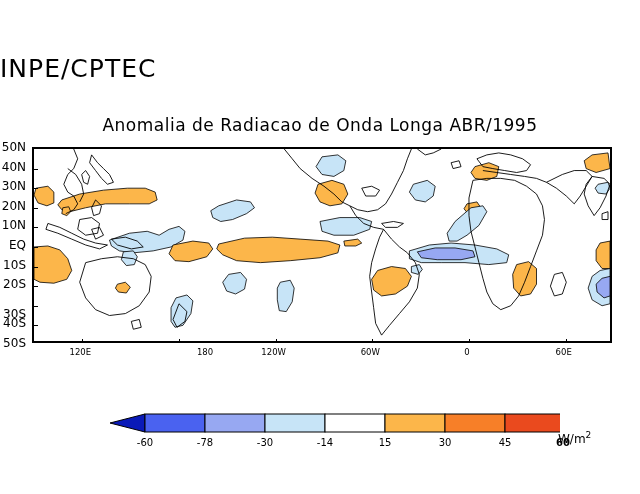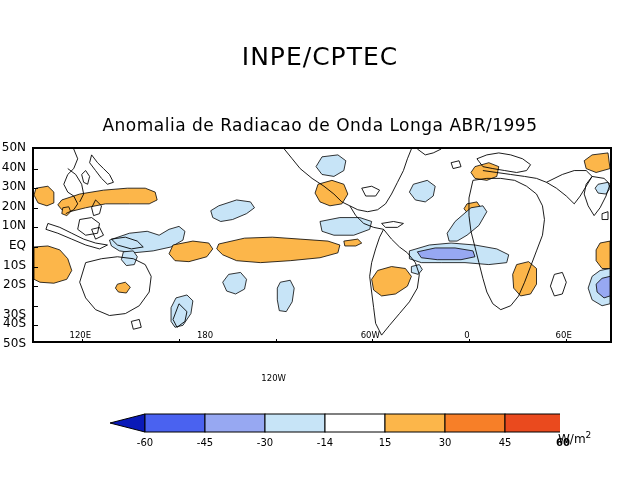--- a/index.html
+++ b/index.html
@@ -1,25 +1,25 @@
 <!DOCTYPE html>
 <html><head>
 <meta charset="utf-8">
 <style>
   html,body{margin:0;padding:0;background:#ffffff;}
   body{width:640px;height:494px;position:relative;overflow:hidden;
        font-family:"DejaVu Sans","Liberation Sans",sans-serif;color:#000;}
   .abs{position:absolute;}
-  #header-title{left:0;right:0;top:42px;text-align:center;font-size:25px;letter-spacing:1px;}
+  #header-title{left:0;right:0;top:54px;font-size:25px;letter-spacing:1px;}
   #map-subtitle{left:0;right:0;top:115px;text-align:center;font-size:17px;letter-spacing:.5px;}
   #plot-area{left:32px;top:147px;width:580px;height:196px;border:2px solid #000;box-sizing:border-box;background:#fff;}
   #plot-svg{display:block;width:100%;height:100%;}
   .ylabels{left:0;top:147px;width:30px;height:196px;}
   .ylabel{position:absolute;right:4px;font-size:12px;white-space:nowrap;transform:translateY(-50%);}
-  .xlabels{left:32px;top:330px;width:580px;height:16px;text-align:right;}
+  .xlabels{left:32px;top:347px;width:580px;height:16px;text-align:right;}
   .xlabel{position:absolute;top:0;font-size:8.5px;white-space:nowrap;transform:translateX(-50%);}
   .ytickmark{position:absolute;left:0;width:4px;height:1px;background:#000;}
   .xtickmark{position:absolute;top:0;width:1px;height:4px;background:#000;}
   #colorbar-wrap{left:100px;top:410px;width:460px;height:46px;}
   #colorbar-svg{display:block;}
   .cblabel{position:absolute;top:27px;font-size:10px;transform:translateX(-50%);white-space:nowrap;}
   #units{left:558px;top:430px;font-size:12px;}
   #units sup{font-size:9px;}
 </style>
 </head>
@@ -123,40 +123,40 @@
     <div class="xtickmark" style="left: 145px; top: 190px; position: absolute;"></div>
     <div class="xtickmark" style="left: 241.667px; top: 190px; position: absolute;"></div>
     <div class="xtickmark" style="left: 338.333px; top: 190px; position: absolute;"></div>
     <div class="xtickmark" style="left: 435px; top: 190px; position: absolute;"></div>
     <div class="xtickmark" style="left: 531.667px; top: 190px; position: absolute;"></div>
   </div>
 
 <div class="abs xlabels" id="x-axis-labels">
     <div class="xlabel" style="left: 48.3333px;">120E</div>
     <div class="xlabel" style="left: 145px; margin-left: 28px;">180</div>
-    <div class="xlabel" style="left: 241.667px; margin-top: 43px;">120W</div>
+    <div class="xlabel" style="left: 241.667px;">120W</div>
     <div class="xlabel" style="left: 338.333px;">60W</div>
     <div class="xlabel" style="left: 435px;">0</div>
     <div class="xlabel" style="left: 531.667px;">60E</div>
   </div>
 
 <div class="abs" id="colorbar-wrap">
   <svg id="colorbar-svg" width="460" height="26" viewBox="0 0 460 26">
     <polygon points="10,13 45,4 45,22" fill="#0a1ab8" stroke="#000" stroke-width="1"></polygon>
     <rect x="45" y="4" width="60" height="18" fill="#4a62f0" stroke="#000" stroke-width="1"></rect>
     <rect x="105" y="4" width="60" height="18" fill="#97a8f2" stroke="#000" stroke-width="1"></rect>
     <rect x="165" y="4" width="60" height="18" fill="#c7e4f7" stroke="#000" stroke-width="1"></rect>
     <rect x="225" y="4" width="60" height="18" fill="#ffffff" stroke="#000" stroke-width="1"></rect>
     <rect x="285" y="4" width="60" height="18" fill="#fcb64a" stroke="#000" stroke-width="1"></rect>
     <rect x="345" y="4" width="60" height="18" fill="#f77f28" stroke="#000" stroke-width="1"></rect>
     <rect x="405" y="4" width="58" height="18" fill="#ea4a1e" stroke="#000" stroke-width="1"></rect>
     <polygon points="405,4 405,22 440,13" fill="#a81008" stroke="#000" stroke-width="1" transform="translate(58,0)"></polygon>
   </svg>
 <div class="cblabel" style="left: 45px;">-60</div>
-    <div class="cblabel" style="left: 105px;">-45</div>
+    <div class="cblabel" style="left: 105px;">-78</div>
     <div class="cblabel" style="left: 165px;">-30</div>
     <div class="cblabel" style="left: 225px;">-14</div>
     <div class="cblabel" style="left: 285px;">15</div>
     <div class="cblabel" style="left: 345px;">30</div>
     <div class="cblabel" style="left: 405px;">45</div>
     <div class="cblabel" style="left: 463px; font-weight: bold;">60</div>
   </div>
 
 <div class="abs" id="units"><span>W/m</span><sup>2</sup></div>
 

